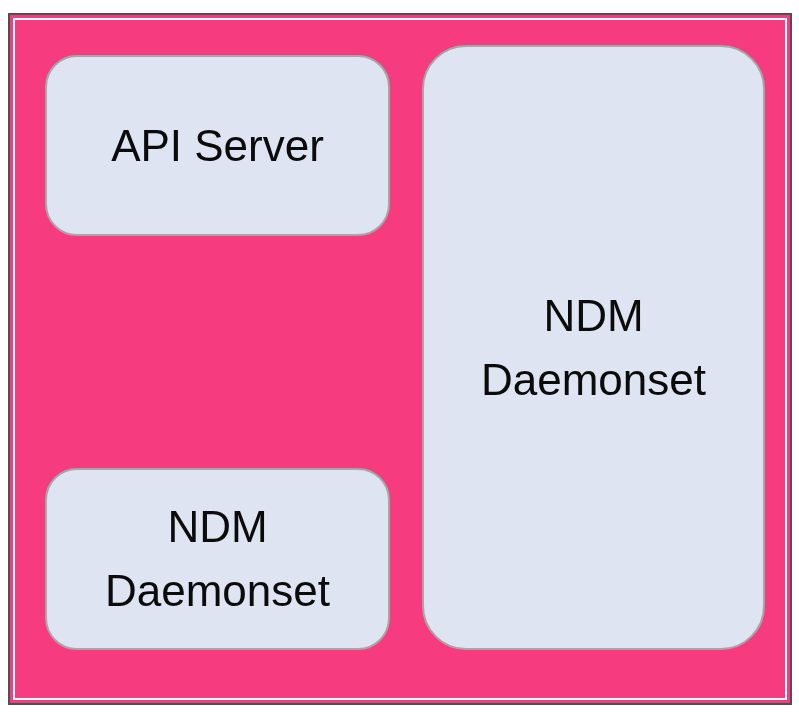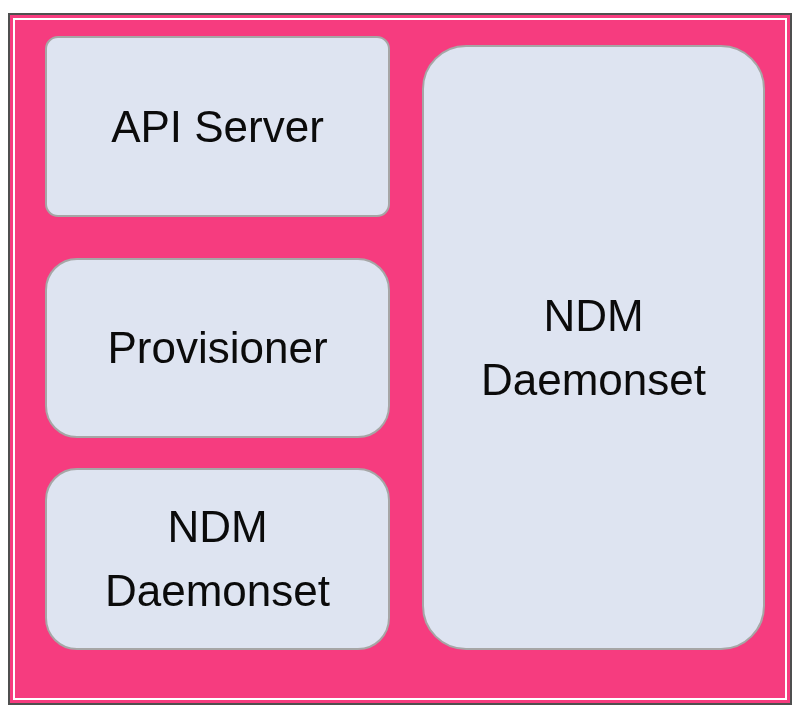--- a/index.html
+++ b/index.html
@@ -47,23 +47,23 @@
     flex-direction:column;
     align-items:center;
     justify-content:center;
     text-align:center;
     color:var(--node-text);
     font-size:44px;
     line-height:1.45;
     letter-spacing:0px;
   }
   .node-api-server{
-    left:45px; top:36px;
+    left:45px; top:55px;
     width:345px; height:181px;
-    border-radius:13px;
+    border-radius:32px;
   }
   .node-provisioner{
     left:45px; top:258px;
     width:345px; height:180px;
     border-radius:32px;
   }
   .node-ndm-operator{
     left:45px; top:468px;
     width:345px; height:182px;
     border-radius:32px;
@@ -84,24 +84,20 @@
 
   <div class="frame">
     <div class="frame-inner-line"></div>
   </div>
 
   <div class="node node-api-server">
     <div class="node-line">API Server</div>
     <div class="node-line"></div>
   </div>
 
-  <div class="node node-provisioner">
-    <div class="node-line">Provisioner</div>
-    <div class="node-line"></div>
-  </div>
 
   <div class="node node-ndm-operator">
     <div class="node-line">NDM</div>
     <div class="node-line">Daemonset</div>
   </div>
 
   <div class="node node-ndm-daemonset">
     <div class="node-line">NDM</div>
     <div class="node-line">Daemonset</div>
   </div>

